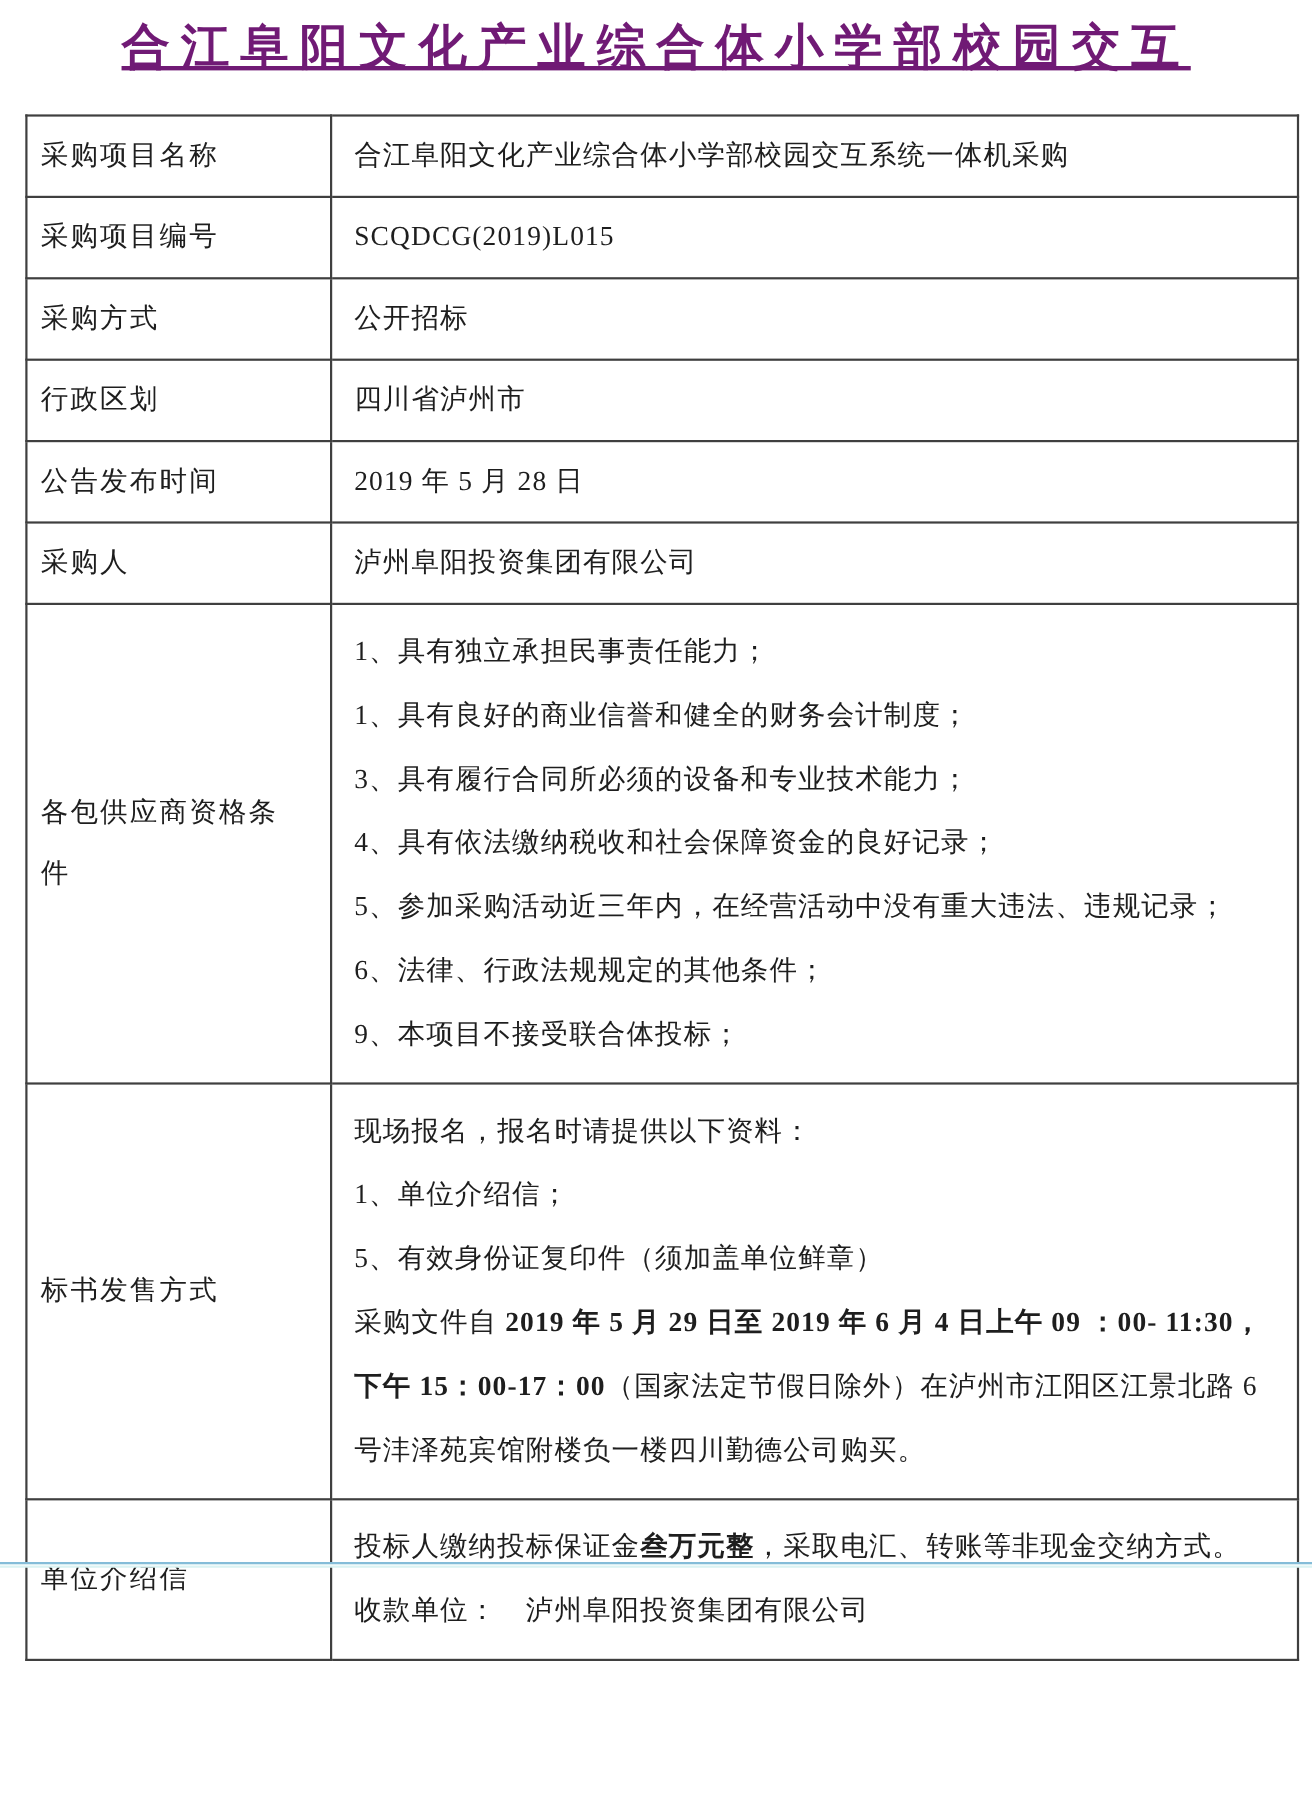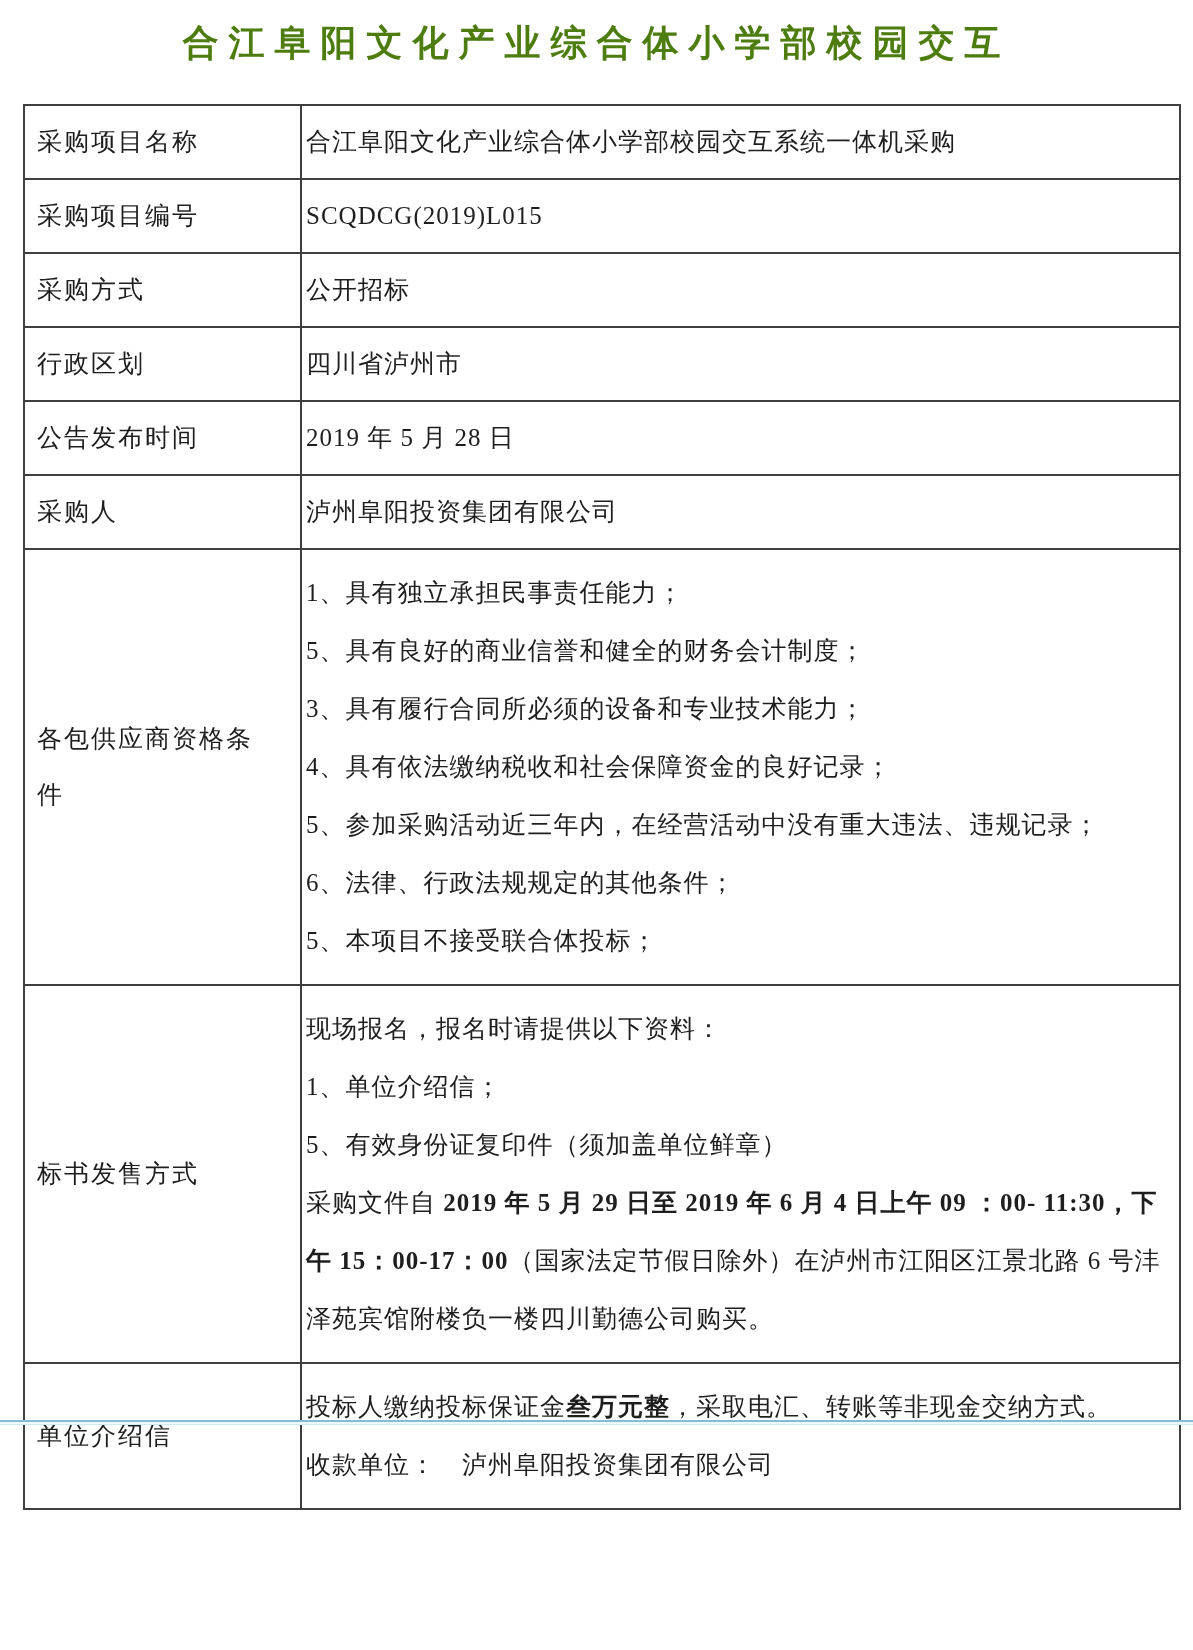--- a/index.html
+++ b/index.html
@@ -9,25 +9,26 @@
     font-family: "Liberation Serif", "DejaVu Serif", serif;
     color: #1e1e1e;
     overflow: hidden;
     position: relative;
   }
   .title-block {
     padding-top: 10px;
     text-align: center;
   }
   .title-line {
-    font-size: 36px;
+    font-size: 44px;
     font-weight: 700;
     letter-spacing: 10px;
     line-height: 66px;
-    color: #4d7c0f;
+    color: #701a75;
+    text-decoration: underline;
   }
   table.doc-table {
     border-collapse: collapse;
     margin: 28px 0 0 23px;
     width: 1156px;
     table-layout: fixed;
   }
   .doc-table td {
     border: 2px solid #3f3f3f;
     vertical-align: middle;
@@ -37,21 +38,21 @@
   }
   col.c-label { width: 277px; }
   col.c-value { width: 879px; }
   td.label-cell {
     padding: 8px 42px 8px 12px;
     line-height: 56px;
     letter-spacing: 2px;
     margin-left: 11px;
   }
   td.value-cell {
-    padding: 8px 10px 8px 4px;
+    padding: 8px 10px 8px 20px;
     line-height: 56px;
     letter-spacing: 1px;
     border-radius: 14px;
   }
   tr.r-simple { height: 74px; }
   tr.r-bond { height: 134px; }
   td.multiline { padding-top: 14px; padding-bottom: 14px; margin-top: 20px; }
   .cell-line { line-height: 58px; }
   .notice b, .bold { font-weight: 700; }
   .amount-underline {
@@ -114,26 +115,26 @@
   <tr class="r-simple">
     <td class="label-cell">采购人</td>
     <td class="value-cell">泸州阜阳投资集团有限公司</td>
   </tr>
 
 
   <tr>
     <td class="label-cell">各包供应商资格条件</td>
     <td class="value-cell multiline">
       <div class="cell-line">1、具有独立承担民事责任能力；</div>
-      <div class="cell-line">5、具有良好的商业信誉和健全的财务会计制度；</div>
+      <div class="cell-line">1、具有良好的商业信誉和健全的财务会计制度；</div>
       <div class="cell-line">3、具有履行合同所必须的设备和专业技术能力；</div>
       <div class="cell-line">4、具有依法缴纳税收和社会保障资金的良好记录；</div>
       <div class="cell-line">5、参加采购活动近三年内，在经营活动中没有重大违法、违规记录；</div>
       <div class="cell-line">6、法律、行政法规规定的其他条件；</div>
-      <div class="cell-line">5、本项目不接受联合体投标；</div>
+      <div class="cell-line">9、本项目不接受联合体投标；</div>
     </td>
   </tr>
 
   <tr>
     <td class="label-cell">标书发售方式</td>
     <td class="value-cell multiline">
       <div class="cell-line">现场报名，报名时请提供以下资料：</div>
       <div class="cell-line">1、单位介绍信；</div>
       <div class="cell-line">5、有效身份证复印件（须加盖单位鲜章）</div>
       <div class="cell-line notice"><span>采购文件自 </span><b>2019 年 5 月 29 日至 2019 年 6 月 4 日上午 09 ：00- 11:30，下午 15：00-17：00</b><span>（国家法定节假日除外）在泸州市江阳区江景北路 6 号沣泽苑宾馆附楼负一楼四川勤德公司购买。</span></div>

